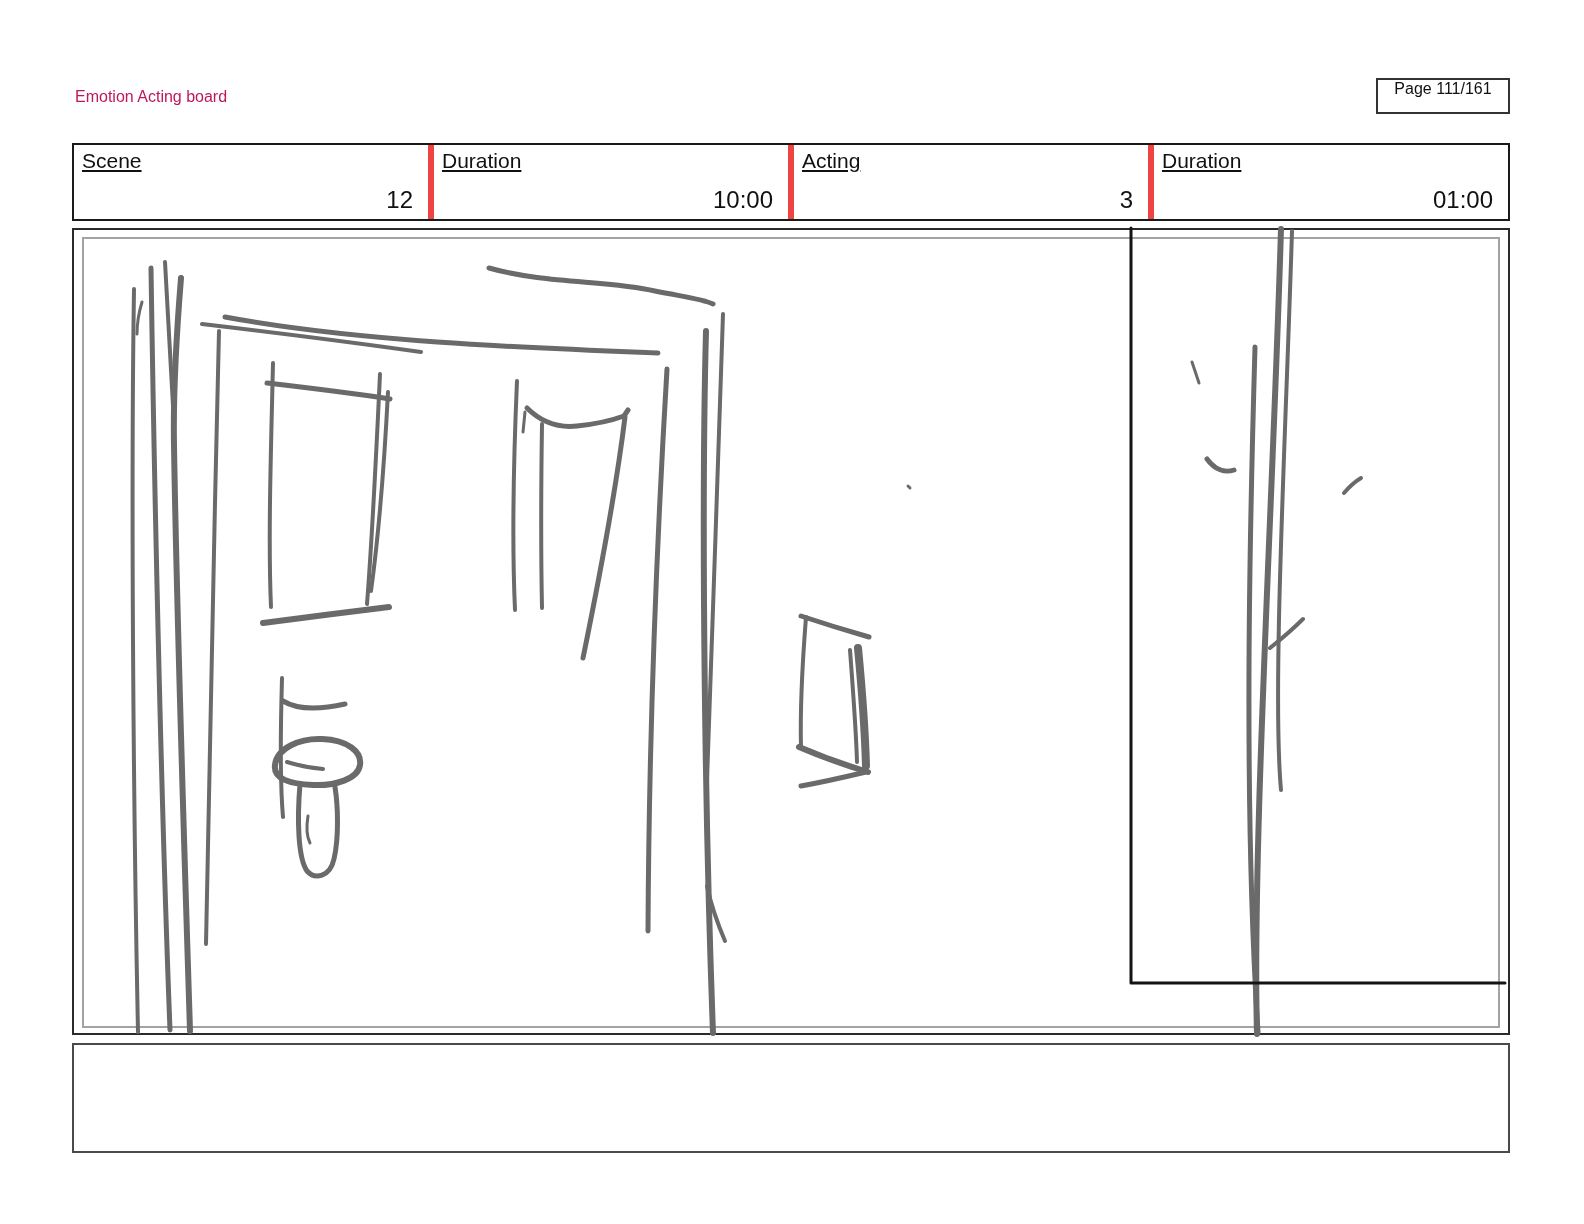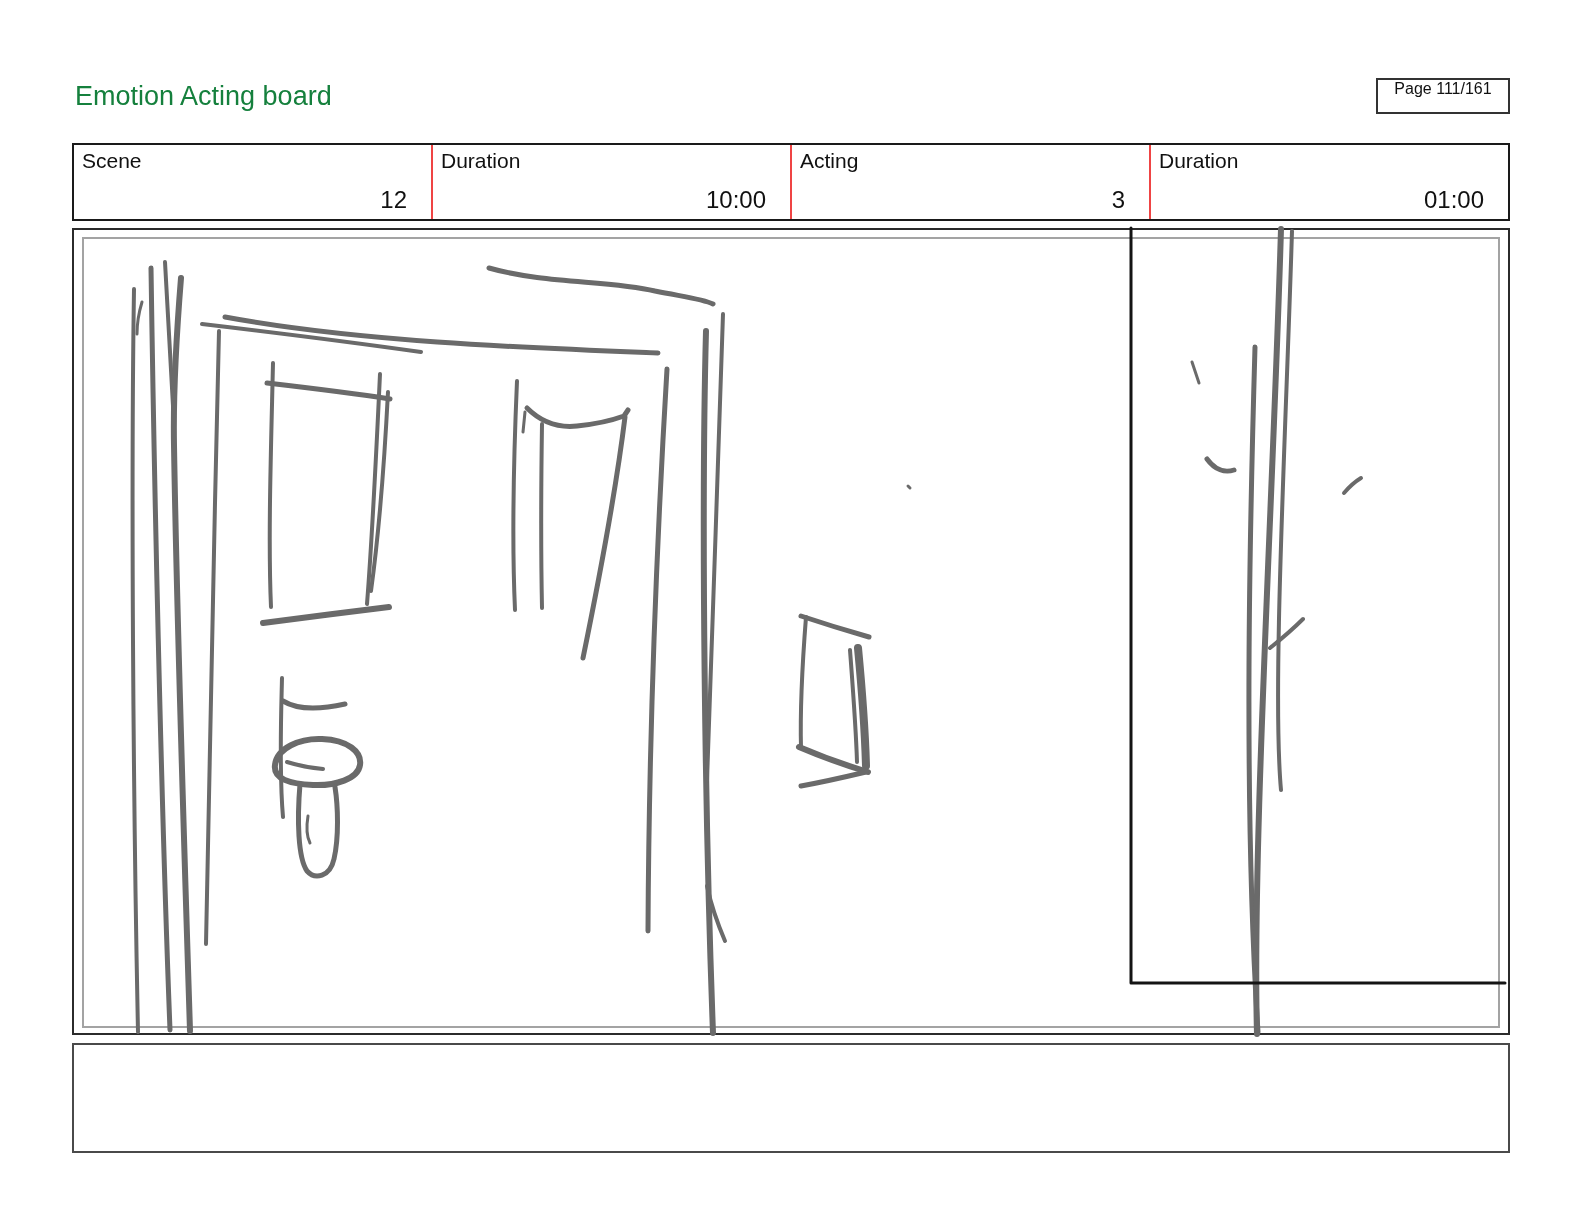--- a/index.html
+++ b/index.html
@@ -4,40 +4,40 @@
 <style>
   html,body{margin:0;padding:0;}
   body{
     width:1584px;height:1224px;background:#ffffff;position:relative;
     font-family:"Liberation Sans", sans-serif;color:#111;
     overflow:hidden;
   }
   .page{position:absolute;inset:0;}
   .board-title{
     position:absolute;left:75px;top:84px;
-    font-size:27px;line-height:25px;color:#15803d;white-space:nowrap;
+    font-size:16px;line-height:25px;color:#be185d;white-space:nowrap;
   }
   .page-box{
     position:absolute;left:1376px;top:78px;width:134px;height:36px;
     border:2px solid #333;box-sizing:border-box;
     display:flex;justify-content:center;
     font-size:16px;background:#fff;
   }
   .info-table{
     position:absolute;left:72px;top:143px;width:1438px;height:78px;
     box-sizing:border-box;border:2px solid #1a1a1a;
     display:flex;background:#fff;
   }
   .info-cell{
     flex:1 1 0;display:flex;flex-direction:column;justify-content:space-between;
     box-sizing:border-box;min-width:0;
   }
-  .info-cell + .info-cell{border-left:2px solid #ef4444;}
-  .info-label{font-size:21px;padding:4px 0 0 8px;text-align:left;}
-  .info-value{font-size:24px;padding:0 24px 5px 0;text-align:right;}
+  .info-cell + .info-cell{border-left:6px solid #ef4444;}
+  .info-label{font-size:21px;padding:4px 0 0 8px;text-align:left;text-decoration:underline;}
+  .info-value{font-size:24px;padding:0 15px 5px 0;text-align:right;}
   .sketch-svg{position:absolute;left:0;top:0;width:1584px;height:1224px;}
   .notes-box{
     position:absolute;left:72px;top:1043px;width:1438px;height:110px;
     box-sizing:border-box;border:2px solid #4a4a4a;background:#fff;
     font-size:18px;padding:6px 10px;
   }
 </style>
 </head>
 <body>
 

